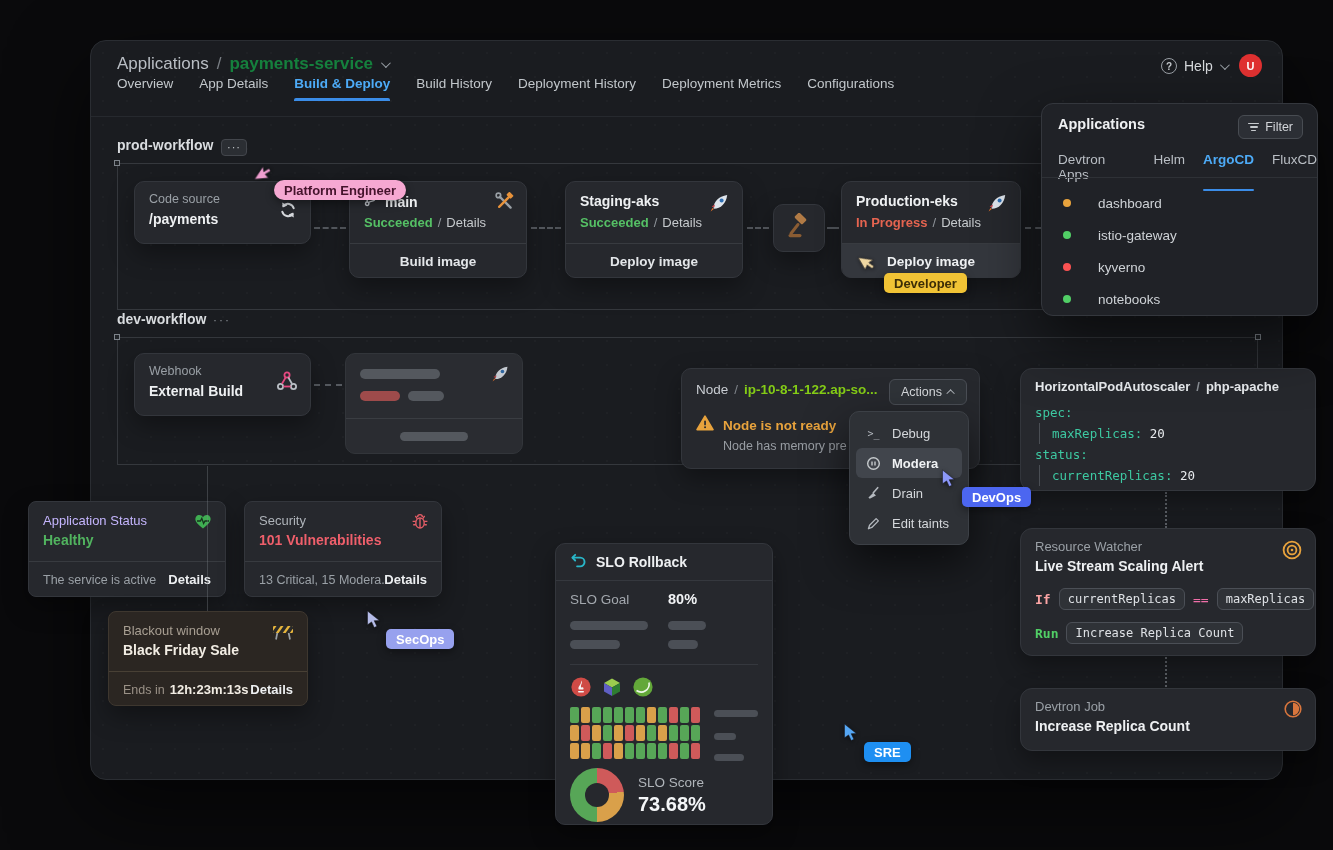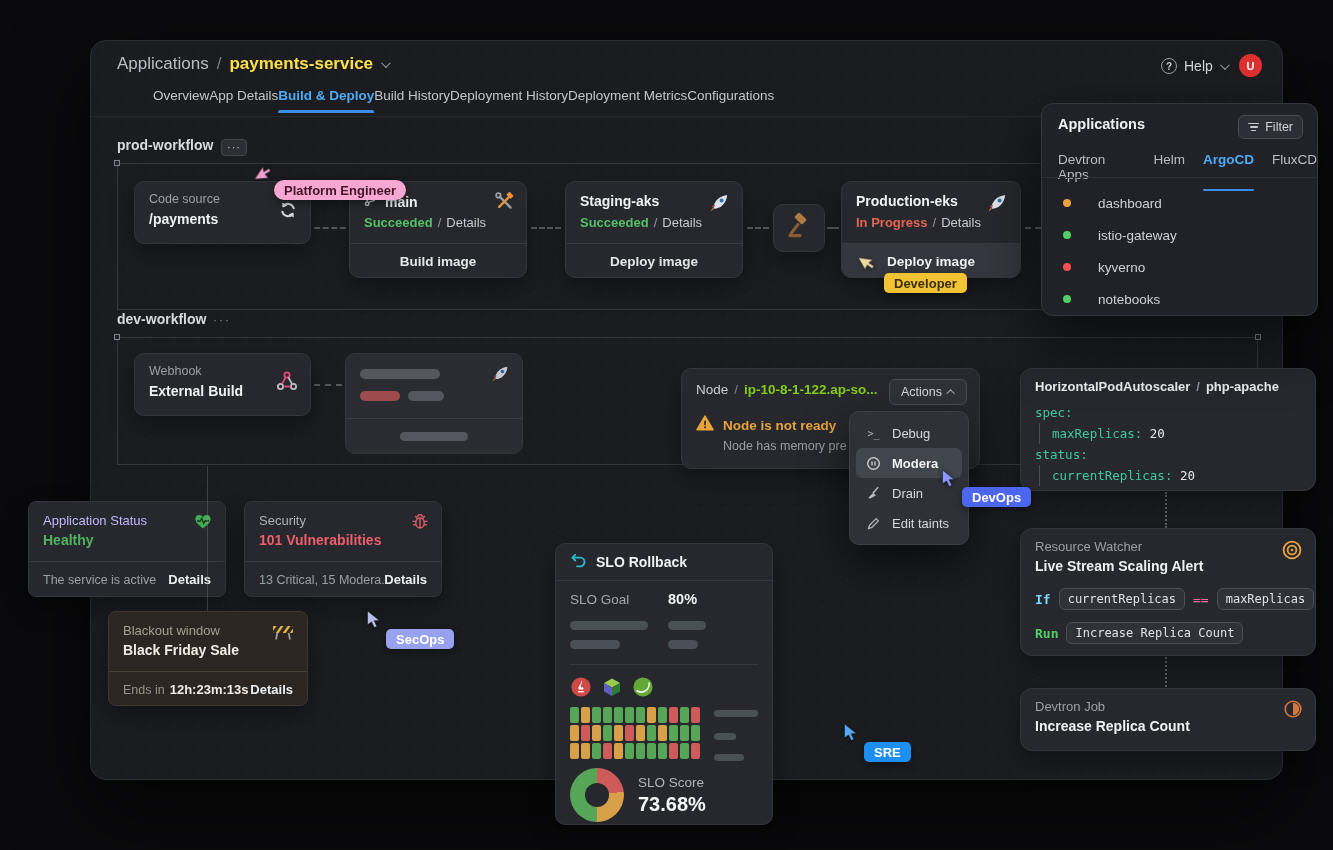--- a/index.html
+++ b/index.html
@@ -8,33 +8,33 @@
   .root { position:relative; width:1333px; height:850px; overflow:hidden; background:#0a0a0c; }
   .abs { position:absolute; }
   .mono { font-family:"DejaVu Sans Mono", monospace; }
 
   
   .panel { left:90px; top:40px; width:1193px; height:740px; background:#1a1c20; border:1px solid #2a2d32;
            border-radius:16px; box-shadow:0 30px 80px rgba(0,0,0,.6);
            background-image:radial-gradient(rgba(255,255,255,0.025) 1px, transparent 1px); background-size:24px 24px; }
 
   .crumb { left:117px; top:54px; display:flex; align-items:center; gap:8px; font-size:17px; color:#b9bec4; }
-  .crumb .app { color:#fde047; font-weight:700; }
+  .crumb .app { color:#15803d; font-weight:700; }
   .crumb .sep { color:#7a7f85; }
   .chev { display:inline-block; width:7px; height:7px; border-right:1.7px solid currentColor; border-bottom:1.7px solid currentColor; }
   .chev.down { transform:rotate(45deg) translateY(-2px); }
   .chev.up { transform:rotate(-135deg) translateY(-2px); }
 
   .help { left:1161px; top:58px; display:flex; align-items:center; gap:7px; font-size:14px; color:#d6d9dc; cursor:default; }
   .help-circ { width:16px; height:16px; border:1.4px solid #9aa0a6; border-radius:50%; color:#c4c9cd;
                font-size:10px; font-weight:700; display:flex; align-items:center; justify-content:center; }
   .avatar { left:1239px; top:54px; width:23px; height:23px; border-radius:50%; background:#e03131; color:#fff;
             font-size:11px; font-weight:700; display:flex; align-items:center; justify-content:center; }
 
-  .tabs { left:117px; top:88px; display:flex; font-size:13.5px; color:#c2c7cb;margin-left:36px; }
+  .tabs { left:117px; top:76px; display:flex; gap:26px; font-size:13.5px; color:#c2c7cb; }
   .tab { position:relative; padding-bottom:10px; cursor:default; white-space:nowrap; }
   .tab.active { color:#4dabf7; font-weight:700; }
   .tab.active::after { content:""; position:absolute; left:0; right:0; bottom:0; height:3px; background:#3b8de8; border-radius:2px 2px 0 0; }
   .tabs-divider { left:91px; top:116px; width:1191px; height:1px; background:#26292e; }
 
   
   .wf-label { font-size:14px; font-weight:600; color:#d9dcdf; }
   .ellipsis-btn { width:26px; height:17px; background:#2b2e33; border:1px solid #43464c; border-radius:4px;
                   color:#c2c7cb; font-size:11px; line-height:14px; text-align:center; letter-spacing:1px; }
   .wf-dots { color:#8a8f95; font-size:12px; letter-spacing:2px; }
@@ -74,21 +74,21 @@
                font-size:13px; color:#d4d7db; }
   .menu-item.active { background:#41454c; color:#f0f2f4; font-weight:600; }
   .mi-icon { width:17px; display:flex; justify-content:center; color:#b4b9bf; font-size:10px; }
 
   
   .code-key { color:#3dc9a2; }
   .code-val { color:#e9ecef; }
   .indent { border-left:1px solid #4a4e54; margin-left:4px; padding-left:12px; }
   .chip { font-family:"DejaVu Sans Mono", monospace; font-size:12px; color:#dfe2e6; background:#2f3237;
           border:1px solid #4b4f56; border-radius:6px; padding:3px 8px; white-space:nowrap; }
-  .kw-if { color:#7dd3fc; font-weight:700; } .kw-op { color:#ef6ea8; } .kw-run { color:#51cf66; font-weight:700; }
+  .kw-if { color:#fca5a5; font-weight:700; } .kw-op { color:#ef6ea8; } .kw-run { color:#51cf66; font-weight:700; }
 
   
   .apps { background:#202227; border:1px solid #34373d; border-radius:12px; box-shadow:0 24px 60px rgba(0,0,0,.6); }
   .apps-tabs { position:absolute; left:16px; top:48px; display:flex; gap:18px; font-size:13.5px; color:#b9bec4; }
   .apps-tab { position:relative; padding-bottom:9px; }
   .apps-tab.active { color:#4dabf7; font-weight:700; }
   .apps-tab.active::after { content:""; position:absolute; left:0; right:0; bottom:0; height:2.5px; background:#3b8de8; border-radius:2px; }
   .apps-divider { position:absolute; left:0; right:0; top:73px; height:1px; background:#2e3136; }
   .app-item { position:absolute; left:0; width:100%; height:32px; display:flex; align-items:center; }
   .app-dot { width:8px; height:8px; border-radius:50%; margin-left:21px; }

